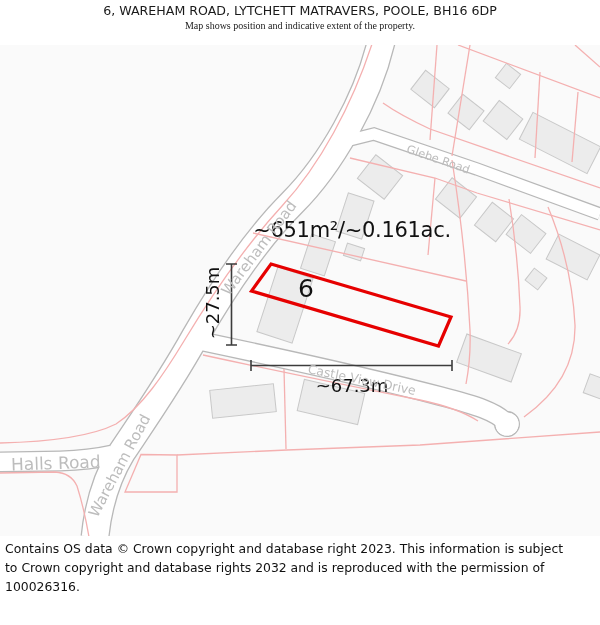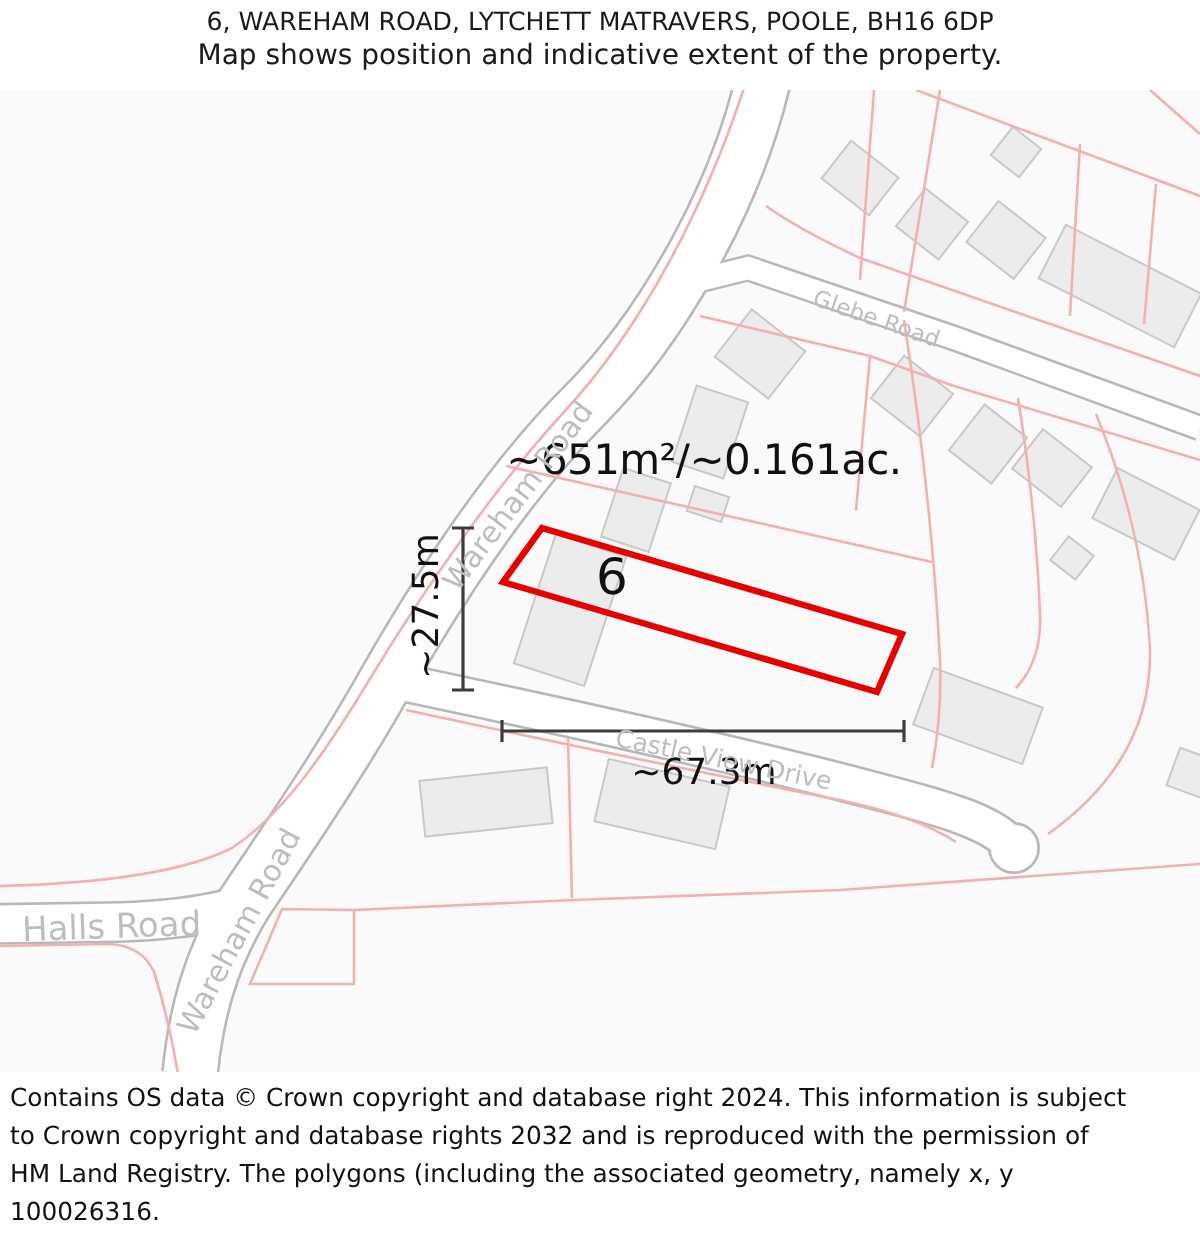--- a/index.html
+++ b/index.html
@@ -1,20 +1,20 @@
 <!DOCTYPE html>
 <html><head>
 <meta charset="utf-8">
 <style>
   html,body{margin:0;padding:0;background:#fff;}
   .page{position:relative;width:600px;height:625px;background:#ffffff;
         font-family:"DejaVu Sans",sans-serif;overflow:hidden;}
   .header{position:absolute;top:0;left:0;width:600px;height:45px;background:#ffffff;text-align:center;}
   .header .line1{padding-top:3px;font-size:12.6px;color:#1a1a1a;}
-  .header .line2{margin-top:2px;font-size:14px;color:#1a1a1a;}
+  .header .line2{margin-top:2px;font-size:10px;color:#1a1a1a;font-family:Liberation Serif, serif;}
   svg.map{position:absolute;top:45px;left:0;display:block;}
   .footer{position:absolute;top:536px;left:0;width:600px;background:#ffffff;
           padding:3px 5px 0 5px;box-sizing:border-box;}
   .footer div{font-size:12.4px;line-height:19px;color:#111;white-space:nowrap;}
 
   
   .casing{fill:none;stroke:#b8b8b8;}
   .roadfill{fill:none;stroke:#ffffff;}
   .bldg{fill:#ececec;stroke:#c8c8c8;stroke-width:1;}
   .pink{fill:none;stroke:#f4b0b0;stroke-width:1.3;}
@@ -112,19 +112,18 @@
 
       <text class="roadlbl" text-anchor="middle" font-size="11.5" transform="translate(437 163) rotate(19)">Glebe Road</text>
       <text class="roadlbl" text-anchor="middle" font-size="15" transform="translate(263 251) rotate(-53)">Wareham Road</text>
       <text class="roadlbl" text-anchor="middle" font-size="15" transform="translate(124 468) rotate(-62)">Wareham Road</text>
       <text class="roadlbl" text-anchor="middle" font-size="17" transform="translate(56 469) rotate(-2)">Halls Road</text>
       <text class="roadlbl" text-anchor="middle" font-size="12.5" transform="translate(361 384) rotate(11.5)">Castle View Drive</text>
     </g>
   </svg>
 
   <div class="footer">
-    <div>Contains OS data © Crown copyright and database right 2024. This information is subject</div>
+    <div>Contains OS data © Crown copyright and database right 2023. This information is subject</div>
     <div>to Crown copyright and database rights 2032 and is reproduced with the permission of</div>
-    <div>HM Land Registry. The polygons (including the associated geometry, namely x, y</div>
     <div>100026316.</div>
   </div>
 
 </div>
 
 </body></html>

